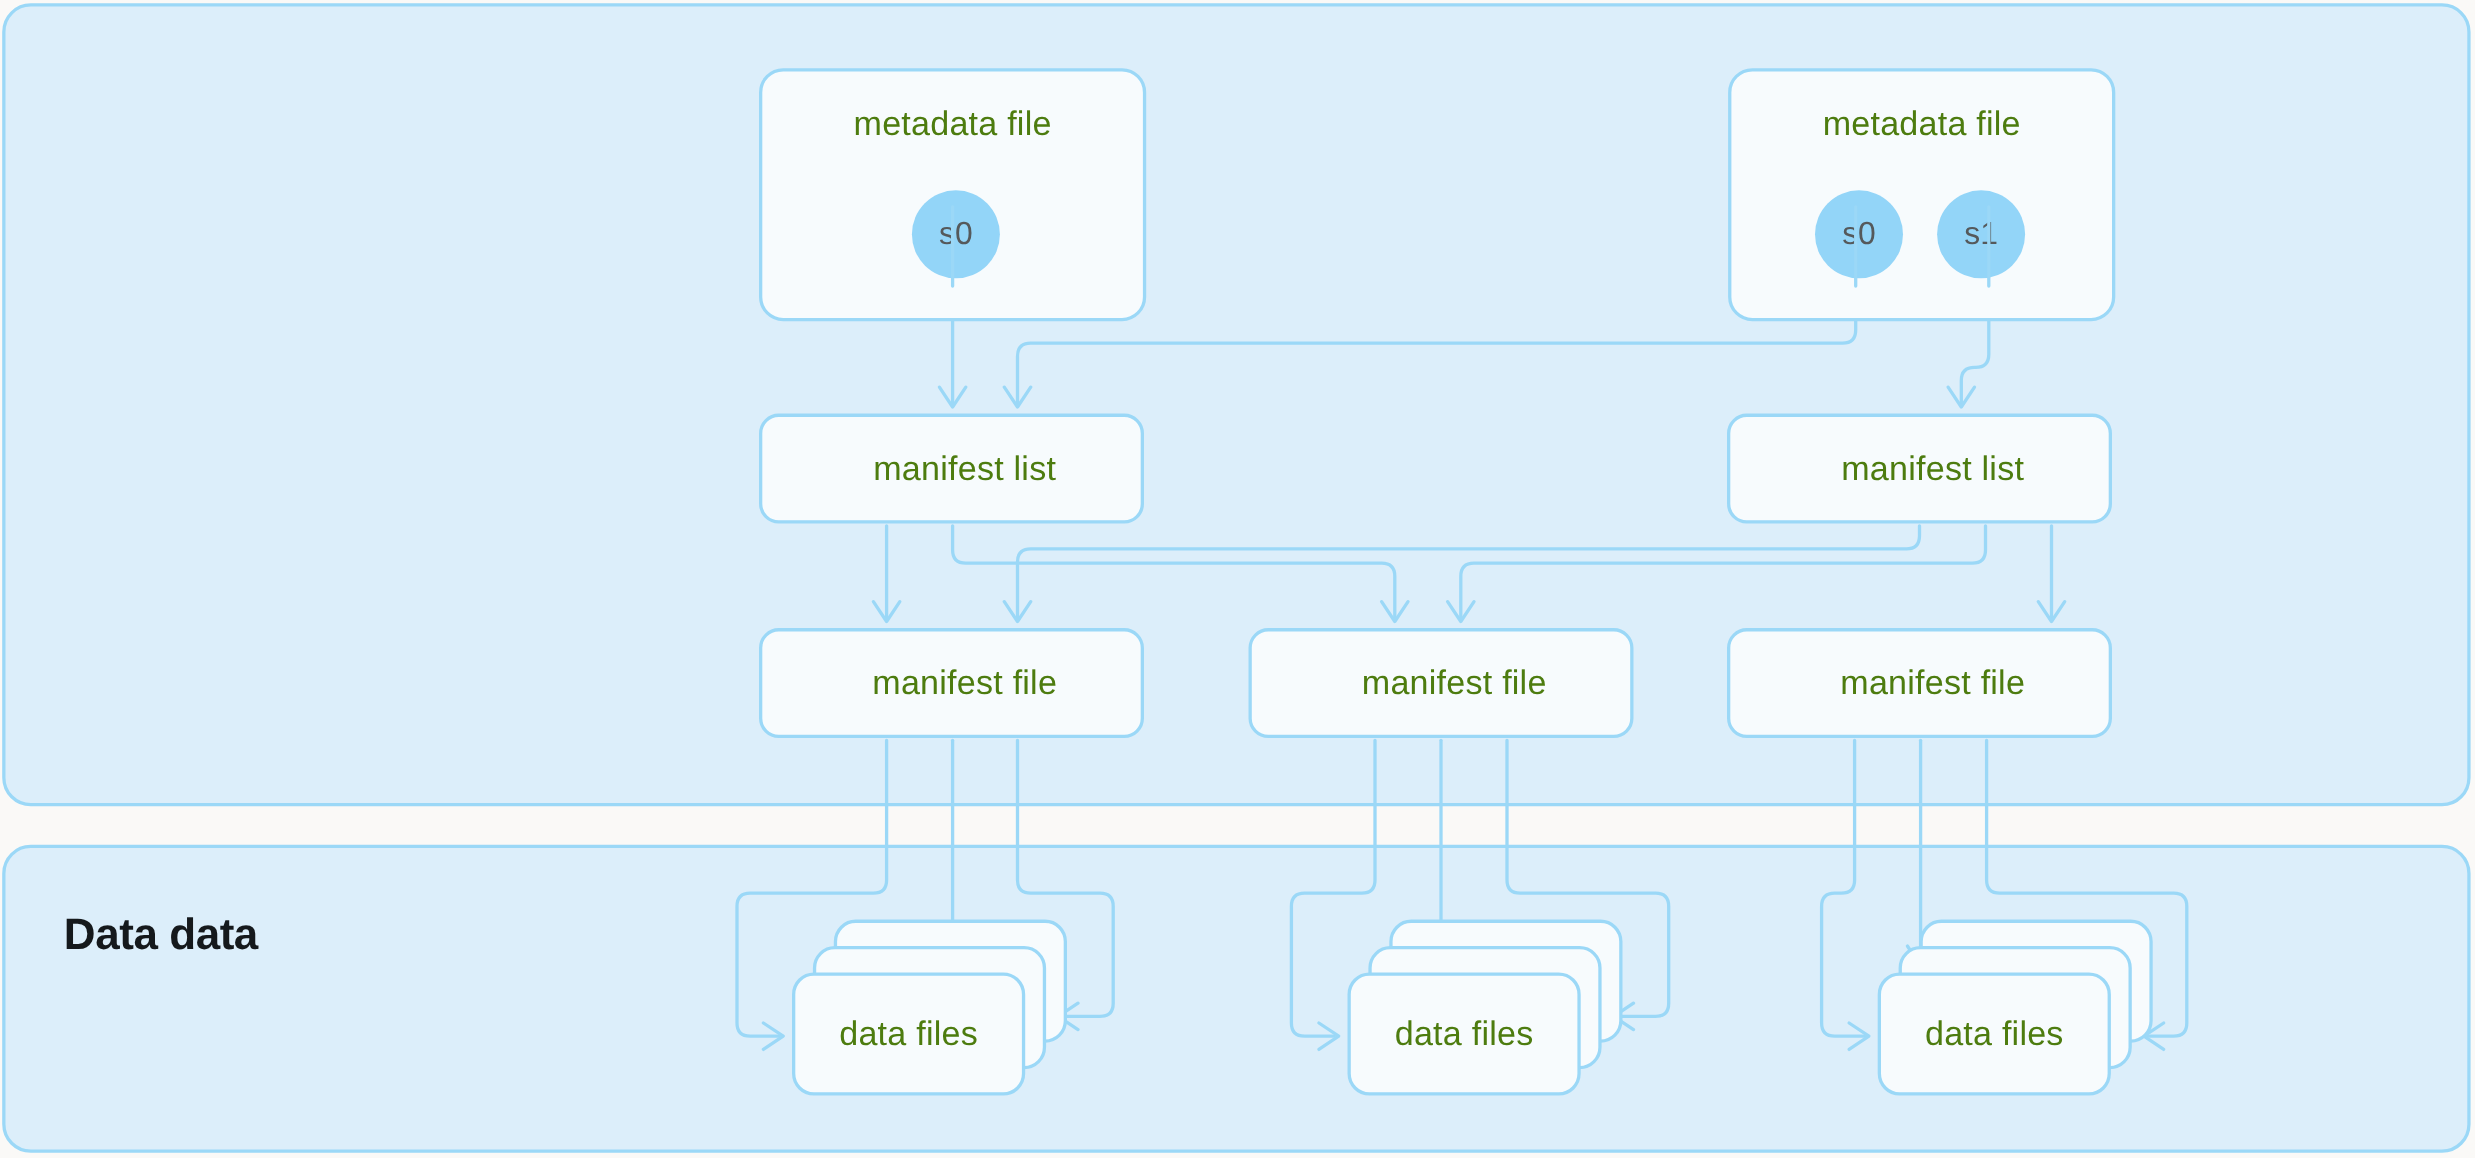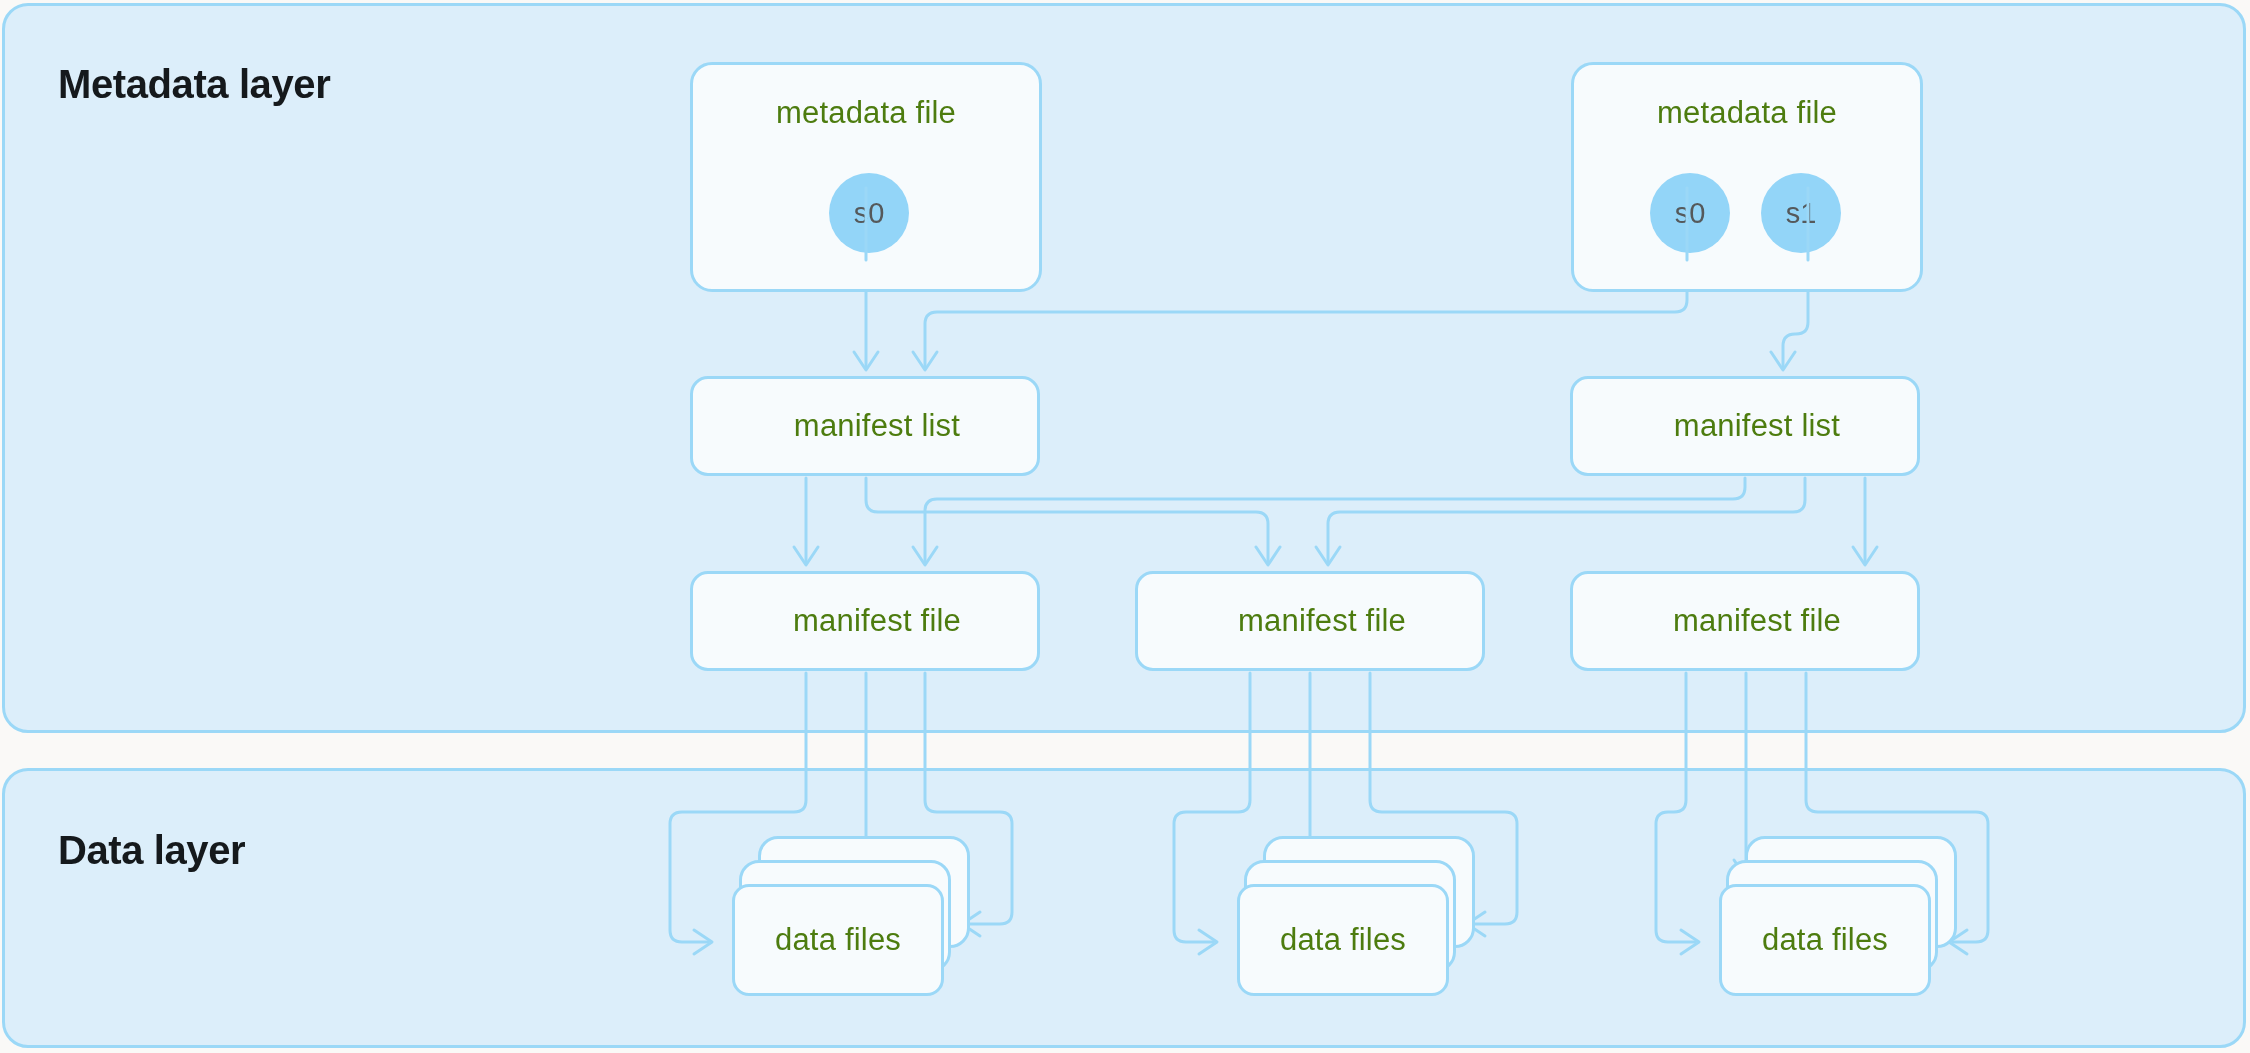--- a/index.html
+++ b/index.html
@@ -85,43 +85,42 @@
   .stack .sheet{
     position:absolute;
     width:212px;height:112px;
     background:#F7FBFD;
     border:3px solid #9BD8F7;
     border-radius:20px;
     box-sizing:border-box;
   }
   .stack .sheet.s-back{left:38px;top:0px;z-index:1;}
   .stack .sheet.s-mid{left:19px;top:24px;z-index:2;}
-  .stack .sheet.s-front{left:12px;top:48px;z-index:3;
-    display:flex;align-items:center;justify-content:center;border-radius:17px;}
+  .stack .sheet.s-front{left:0px;top:48px;z-index:3;
+    display:flex;align-items:center;justify-content:center;}
   #data-files-1{left:720px;top:836px;}
   #data-files-2{left:1225px;top:836px;}
   #data-files-3{left:1707px;top:836px;}
 
   
   #wires{position:absolute;left:0;top:0;width:2250px;height:1053px;z-index:4;pointer-events:none;}
   #wires path{fill:none;stroke:#9BD8F7;stroke-width:3;stroke-linecap:round;stroke-linejoin:round;}
   #wires .arrow{fill:none;stroke:#9BD8F7;stroke-width:3;stroke-linecap:round;stroke-linejoin:round;}
   #wires-top{position:absolute;left:0;top:0;width:2250px;height:1053px;z-index:7;pointer-events:none;}
   #wires-top path{fill:none;stroke:#9BD8F7;stroke-width:3;stroke-linecap:round;stroke-linejoin:round;}
 </style>
 </head>
 <body>
 
 <div id="stage">
 
   <div class="layer" id="metadata-layer"></div>
-  <div class="layer-title" id="metadata-title">Metadata layer</div>
 
   <div class="layer" id="data-layer"></div>
-  <div class="layer-title" id="data-title">Data layer</div>
+  <div class="layer-title" id="data-title">Data data</div>
 
   <svg id="wires" viewBox="0 0 2250 1053" xmlns="http://www.w3.org/2000/svg">
 
     <path d="M866,255 L866,368"></path>
     <path class="arrow" d="M854,352 L866,370 L878,352"></path>
 
     <path d="M1687,255 L1687,300 Q1687,312 1675,312 L937,312 Q925,312 925,324 L925,368"></path>
     <path class="arrow" d="M913,352 L925,370 L937,352"></path>
 
     <path d="M1808,255 L1808,322 Q1808,334 1796,334 L1795,334 Q1783,334 1783,346 L1783,368"></path>

